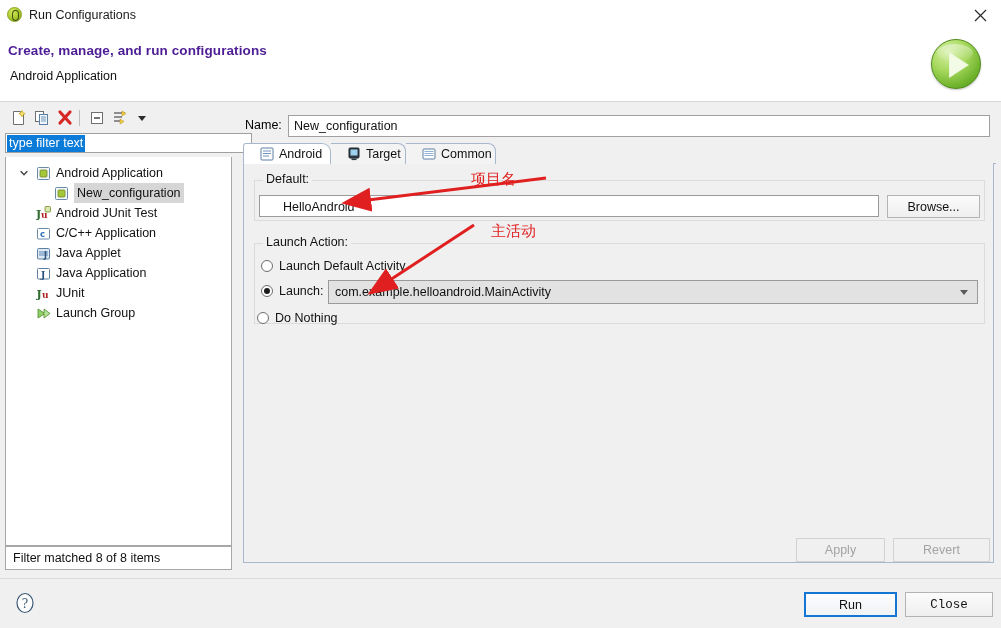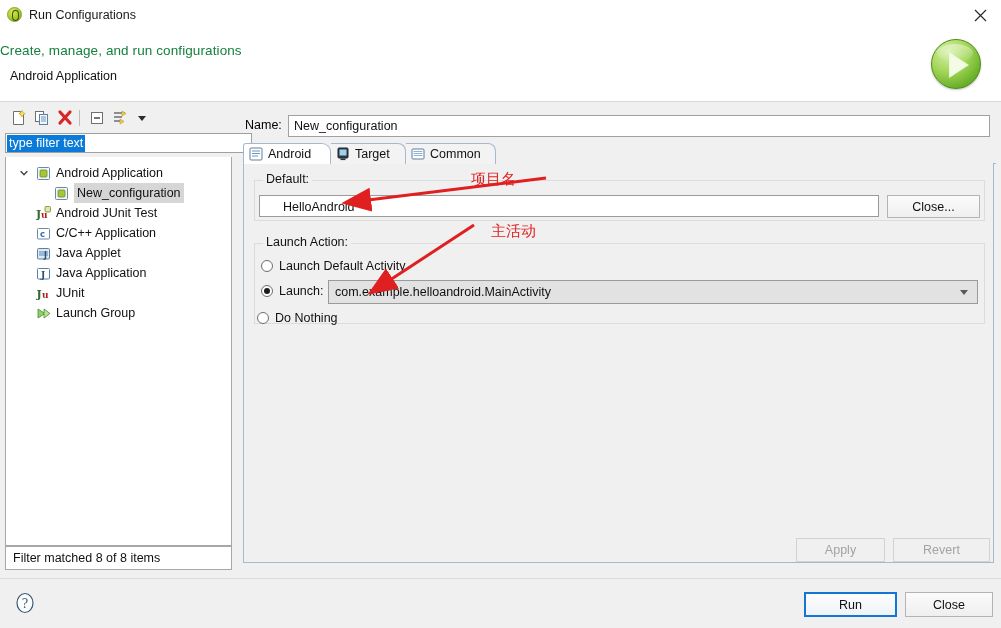--- a/index.html
+++ b/index.html
@@ -26,21 +26,21 @@
   .titlebar .tb-title{position:absolute;left:29px;top:7px;font-size:12.5px;color:#1a1a1a;line-height:16px;}
   .titlebar .tb-close{
     position:absolute;right:4px;top:0;width:34px;height:30px;
     display:flex;align-items:center;justify-content:center;
     font-size:16px;color:#2b2b2b;cursor:default;
   }
   .titlebar .tb-close svg{display:block;}
 
   
   .header{position:absolute;left:0;top:31px;width:1001px;height:70px;background:#ffffff;border-bottom:1px solid #d9d9d9;}
-  .header .h-title{position:absolute;left:0;top:12px;font-size:13.5px;font-weight:normal;color:#15803d;letter-spacing:0.1px;}
+  .header .h-title{position:absolute;left:8px;top:12px;font-size:13.5px;font-weight:bold;color:#4c1d95;letter-spacing:0.1px;}
   .header .h-sub{position:absolute;left:10px;top:38px;font-size:12.5px;color:#111;}
   .header .h-playwrap{position:absolute;right:12px;top:8px;width:58px;height:58px;}
   .playbtn{
     width:50px;height:50px;border-radius:50%;
     background:radial-gradient(circle at 34% 26%, #d5f0a8 0%, #a8d95e 38%, #6fb32c 72%, #4a8a18 100%);
     border:1px solid #4e8b1b;box-sizing:border-box;position:relative;
     box-shadow:0 1px 2px rgba(0,0,0,.25);
   }
   .playbtn::after{
     content:"";position:absolute;left:18px;top:13px;
@@ -105,21 +105,21 @@
     font-family:"Liberation Sans", sans-serif;
   }
 
   
   .tabstrip{position:absolute;left:0;top:37px;width:753px;height:21px;}
   .tabstrip .tab-underline{position:absolute;left:0;top:20px;width:753px;height:1px;background:#a7b8cc;}
   .tab{
     position:absolute;top:0;height:21px;display:flex;align-items:center;
     font-size:12.5px;color:#111;box-sizing:border-box;
     border-top:1px solid #a7b8cc;border-right:1px solid #a7b8cc;
-    padding:0 7px 0 5px;
+    padding:0 7px 0 16px;
   }
   .tab.active{
     background:#ffffff;border-left:1px solid #a7b8cc;
     border-top-left-radius:3px;border-top-right-radius:9px;
     z-index:3;
   }
   .tab.inactive{background:#f3f3f3;border-top-right-radius:8px;z-index:1;}
   .tab .ticon16{width:14px;height:14px;margin-right:5px;flex:none;}
 
   .tabpanel{
@@ -391,21 +391,21 @@
         <span>Common</span>
       </div>
     </div>
 
     <div class="tabpanel">
 
       <div class="group" style="left:10px;top:10px;width:731px;height:48px;">
         <div class="gframe"></div>
         <div class="glabel">Default:</div>
         <div class="txtfield" style="position:absolute;left:5px;top:22px;width:620px;height:22px;">HelloAndroid</div>
-        <div class="btn" style="position:absolute;left:633px;top:22px;width:93px;height:23px;">Close...</div>
+        <div class="btn" style="position:absolute;left:633px;top:22px;width:93px;height:23px;">Browse...</div>
       </div>
 
       <div class="group" style="left:10px;top:73px;width:731px;height:88px;">
         <div class="gframe"></div>
         <div class="glabel">Launch Action:</div>
 
         <div class="radio-row" style="left:7px;top:20px;">
           <span class="radio"></span>
           <span>Launch Default Activity</span>
         </div>
@@ -433,21 +433,21 @@
   </div>
 
   <div class="footer">
     <div class="helpicon">
       <svg width="22" height="22" viewBox="0 0 22 22">
         <ellipse cx="11" cy="11" rx="8" ry="9.5" fill="#ffffff" stroke="#3c5a78" stroke-width="1.2"></ellipse>
         <text x="11" y="15.5" text-anchor="middle" font-family="DejaVu Serif, serif" font-size="12" fill="#3c5a78">?</text>
       </svg>
     </div>
     <div class="btn defaultbtn" style="position:absolute;left:804px;top:13px;width:93px;height:25px;">Run</div>
-    <div class="btn" style="position:absolute;left:905px;top:13px;width:88px;height:25px;">Close</div>
+    <div class="btn" style="position:absolute;left:905px;top:13px;width:88px;height:25px;font-family:Liberation Mono, monospace;">Close</div>
   </div>
 
   <svg class="annosvg">
     <defs>
       <marker id="arrowhead" markerWidth="10" markerHeight="8" refX="1" refY="4" orient="auto">
         <polygon points="0 0, 10 4, 0 8" fill="#e02020"></polygon>
       </marker>
     </defs>
     <line x1="546" y1="178" x2="368" y2="200" stroke="#e02020" stroke-width="3" marker-end="url(#arrowhead)"></line>
     <line x1="474" y1="225" x2="390" y2="280" stroke="#e02020" stroke-width="3" marker-end="url(#arrowhead)"></line>

